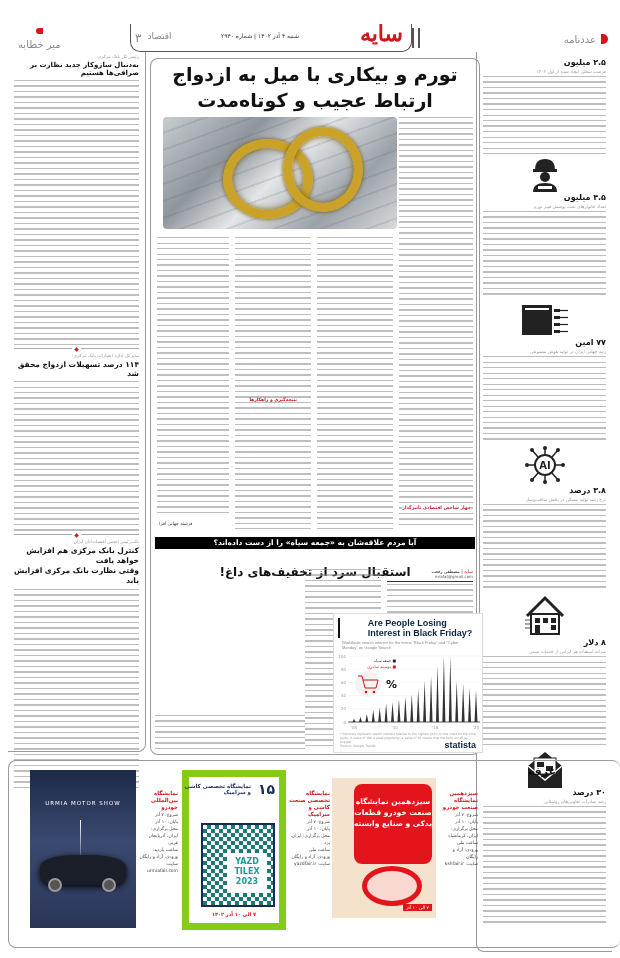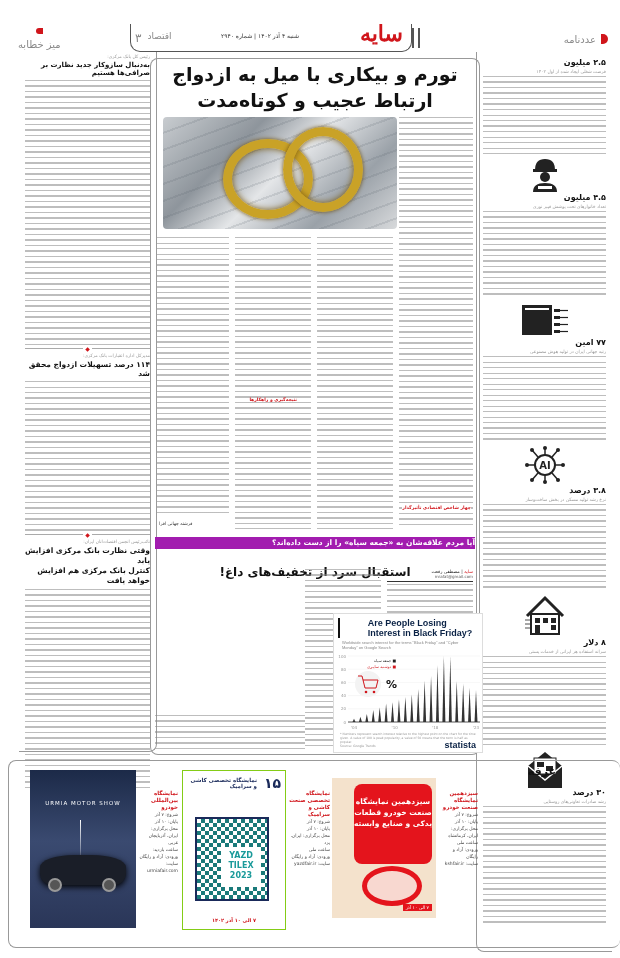--- a/index.html
+++ b/index.html
@@ -12,21 +12,21 @@
   .issue { position:absolute; left:90px; top:8px; font-size:6px; color:#333; }
   .divbar { position:absolute; width:2px; height:20px; background:#555; }
   .frame { position:absolute; border:1px solid #999; border-radius:8px; }
   .lines { background: repeating-linear-gradient(to bottom, #888 0 1.3px, transparent 1.3px 5.5px); opacity:0.55; }
   .h-side { font-size:8px; font-weight:bold; color:#111; }
   .sub { font-size:4.5px; color:#999; margin:2px 0; }
   .icon-box { display:flex; justify-content:center; align-items:center; }
   .headline { font-size:19px; font-weight:bold; text-align:center; line-height:26px; color:#111; }
   .photo { background: linear-gradient(135deg,#c8ccd0 0%,#8e959c 30%,#e4e6e8 50%,#9aa1a8 75%,#d8dadc 100%); border-radius:4px; position:relative; overflow:hidden; }
   .ring { position:absolute; border-radius:50%; border:9px solid #c9a227; box-shadow: inset 0 0 6px #7a5a10, 0 0 4px #6b4e12; }
-  .redbar { background:#a21caf; color:#fff; font-size:7.5px; line-height:12px; font-weight:bold; }
+  .redbar { background:#000000; color:#fff; font-size:7.5px; text-align:center; line-height:12px; font-weight:bold; }
   .chart-box { background:#fff; border:1px solid #ddd; position:relative; direction:ltr; }
   .ad-label { font-size:5.5px; color:#d0151b; font-weight:bold; line-height:7px; }
   .ad-text { font-size:4.5px; color:#444; line-height:7px; }
   .sep-orn { height:6px; display:flex; align-items:center; justify-content:center; }
   .sep-orn::before { content:""; flex:1; height:0.5px; background:#aaa; }
   .sep-orn::after { content:""; flex:1; height:0.5px; background:#aaa; }
 </style>
 </head>
 <body>
 
@@ -176,38 +176,38 @@
   </div>
   <div class="lines" style="position:absolute; right:6px; top:58px; width:74px; height:412px;"></div>
   <div class="lines" style="position:absolute; right:86px; top:178px; width:76px; height:292px;"></div>
   <div class="lines" style="position:absolute; right:168px; top:178px; width:76px; height:292px;"></div>
   <div class="lines" style="position:absolute; left:6px; top:178px; width:72px; height:280px;"></div>
   <div class="abs" style="right:182px; top:338px; font-size:4.5px; color:#d0151b; font-weight:bold;">نتیجه‌گیری و راهکارها</div>
   <div class="abs" style="right:8px; top:446px; font-size:4.5px; color:#d0151b; font-weight:bold; background:#fff;">چهار شاخص اقتصادی تأثیرگذار</div>
   <div class="abs" style="left:8px; top:462px; font-size:4.5px; color:#333; background:#fff;">فرشته جهانی افرا</div>
 </div>
 
-<div class="frame" style="left:8px; top:52px; width:138px; height:700px; border-top:none; border-left:none; border-radius:0 0 8px 0;margin-left:11px;">
+<div class="frame" style="left:8px; top:52px; width:138px; height:700px; border-top:none; border-left:none; border-radius:0 0 8px 0;">
   <div style="padding:0 6px;">
     <div class="sub" style="color:#999;">رئیس کل بانک مرکزی:</div>
     <div style="font-size:7px; font-weight:bold; color:#111;">به‌دنبال سازوکار جدید نظارت بر صرافی‌ها هستیم</div>
     <div class="lines" style="height:265px; margin-top:3px;"></div>
     <div class="sep-orn">
         <span style="color:#d0151b; font-size:6px; padding:0 2px;">◆</span>
       </div>
     <div class="sub">مدیرکل اداره اعتبارات بانک مرکزی:</div>
     <div style="font-size:7.5px; font-weight:bold; color:#111;">۱۱۴ درصد تسهیلات ازدواج محقق شد</div>
     <div class="lines" style="height:150px; margin-top:3px;"></div>
     <div class="sep-orn">
         <span style="color:#d0151b; font-size:6px; padding:0 2px;">◆</span>
       </div>
     <div class="sub">نائب‌رئیس انجمن اقتصاددانان ایران:</div>
     <div style="font-size:7.5px; font-weight:bold; color:#111; line-height:10px;">
+      <div>کنترل بانک مرکزی هم افزایش خواهد یافت</div>
       <div>وقتی نظارت بانک مرکزی افزایش یابد</div>
-      <div>کنترل بانک مرکزی هم افزایش خواهد یافت</div>
     </div>
     <div class="lines" style="height:200px; margin-top:3px;"></div>
   </div>
 </div>
 
 <div class="abs" style="left:150px; top:535px; width:330px; height:220px; border:1px solid #999; border-top:none; border-radius:0 0 8px 8px;">
   <div class="redbar" style="margin:2px 4px 0;">آیا مردم علاقه‌شان به «جمعه سیاه» را از دست داده‌اند؟</div>
   <div style="font-size:12px; font-weight:bold; text-align:center; margin-top:16px; color:#111;">استقبال سرد از تخفیف‌های داغ!</div>
   <div class="abs" style="right:6px; top:34px; width:86px;">
     <div style="font-size:4.5px;"><span style="color:#d0151b;">سایه</span> | <span>مصطفی رفعت</span></div>
@@ -291,21 +291,21 @@
   <div class="ad-label">سیزدهمین نمایشگاه صنعت خودرو</div>
   <div class="ad-text">شروع: ۷ آذر</div>
   <div class="ad-text">پایان: ۱۰ آذر</div>
   <div class="ad-text">محل برگزاری:</div>
   <div class="ad-text">ایران، کرمانشاه</div>
   <div class="ad-text">ساعت ملی</div>
   <div class="ad-text">ورودی: آزاد و رایگان</div>
   <div class="ad-text">سایت: kshfair.ir</div>
 </div>
 
-<div class="abs" style="left:182px; top:770px; width:104px; height:160px; background:#fff; border:1px solid #84cc16;">
+<div class="abs" style="left:182px; top:770px; width:104px; height:160px; background:#fff; border:7px solid #84cc16;">
   <div style="position:absolute; right:4px; top:4px; font-size:14px; font-weight:bold; color:#1a2a5a;">۱۵</div>
   <div style="position:absolute; right:28px; top:6px; width:70px; font-size:5.5px; font-weight:bold; color:#1a2a5a; text-align:right;">نمایشگاه تخصصی کاشی و سرامیک</div>
   <div style="position:absolute; left:12px; top:46px; width:74px; height:84px; background:repeating-conic-gradient(#1a7a7a 0 25%, #fff 0 50%) 0 0/8px 8px; border:2px solid #1a2a5a;">
     <div style="position:absolute; left:24px; top:28px; width:40px; height:40px; background:#fff; font-size:8px; font-weight:bold; text-align:center; line-height:10px; padding-top:4px; direction:ltr;">
       <span style="color:#1a9a9a;">YAZD TILEX 2023</span>
     </div>
   </div>
   <div style="position:absolute; left:4px; right:4px; bottom:6px; font-size:5px; color:#d0151b; font-weight:bold; text-align:center;">۷ الی ۱۰ آذر ۱۴۰۲</div>
 </div>
 <div class="abs" style="left:288px; top:790px; width:42px;">

